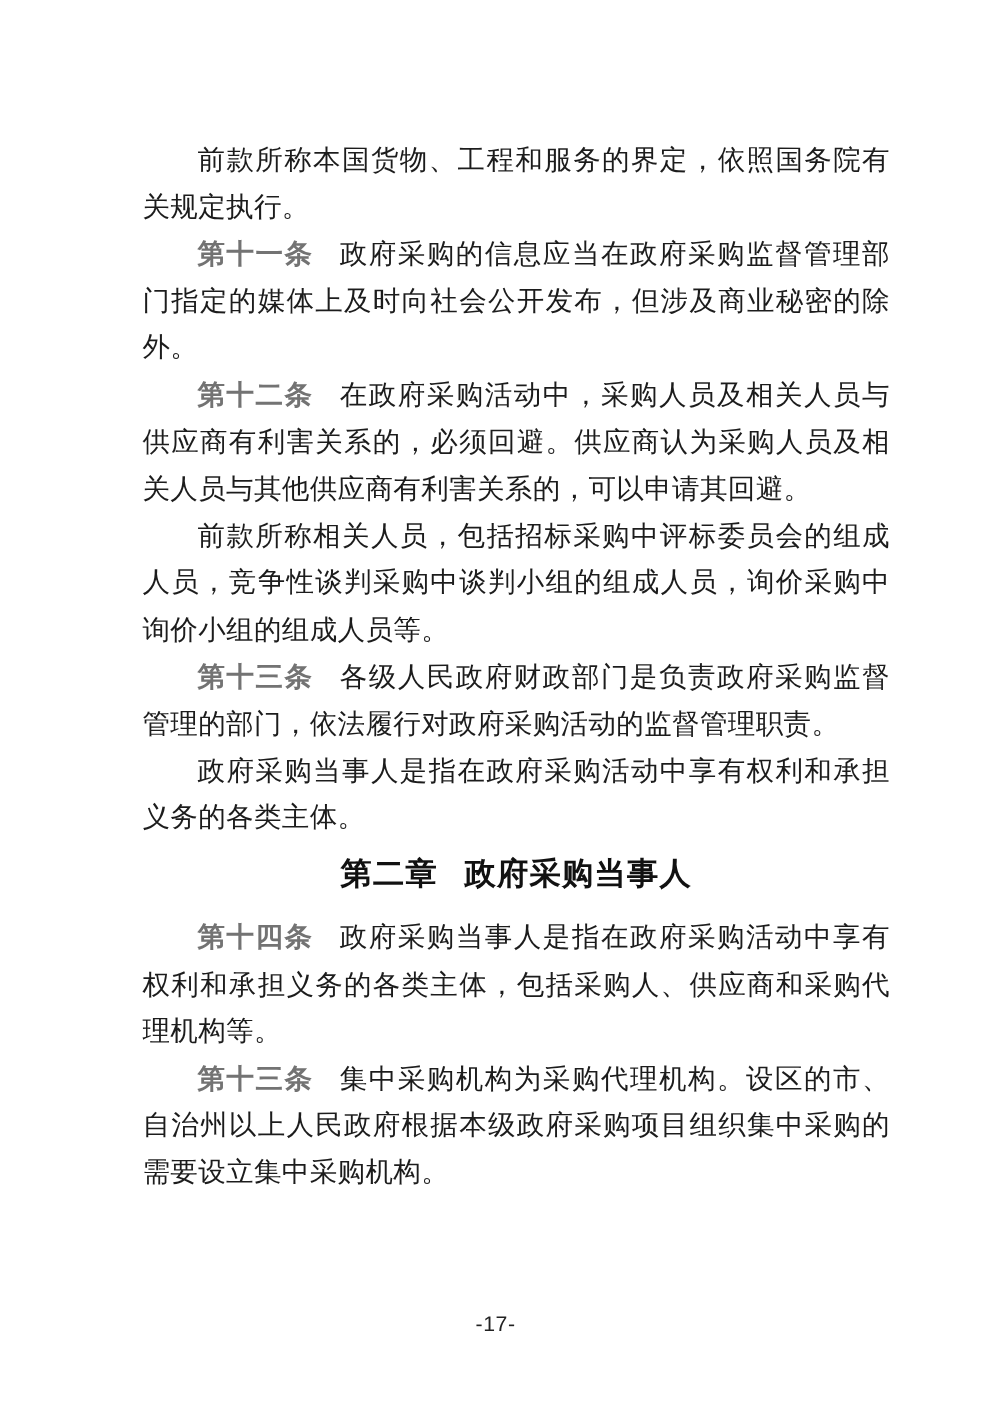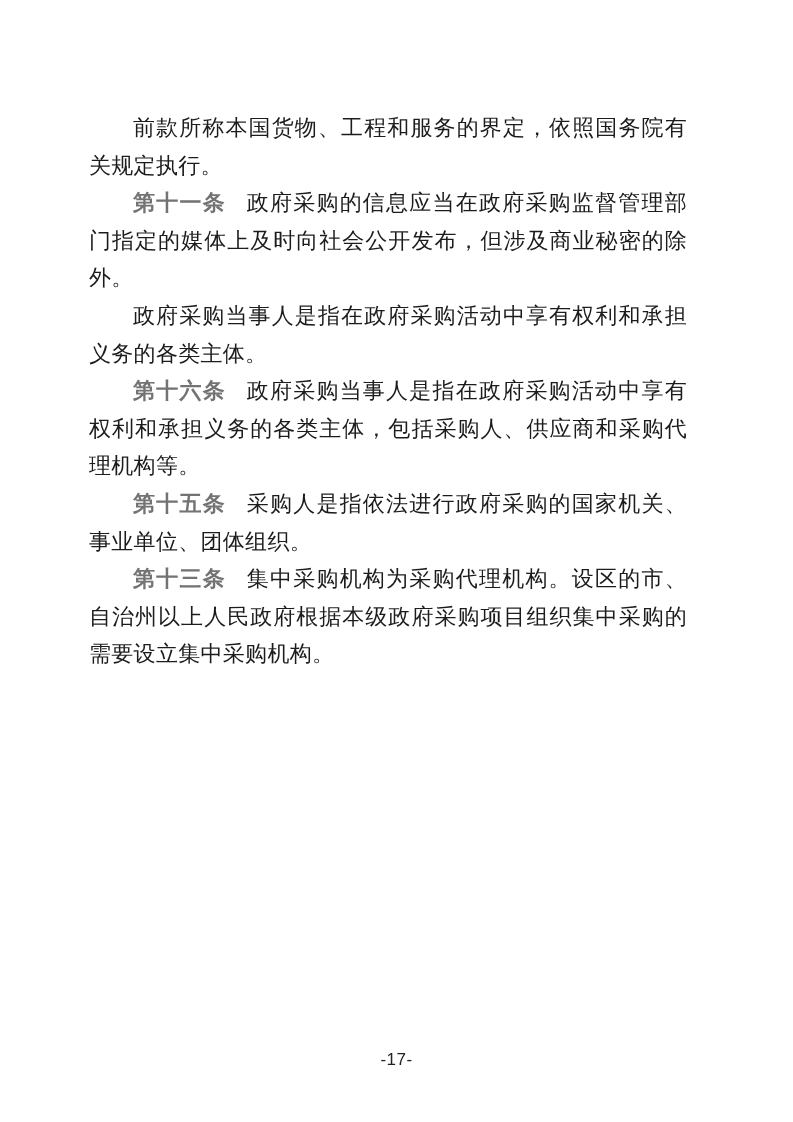--- a/index.html
+++ b/index.html
@@ -10,21 +10,21 @@
   .page {
     position: relative;
     width: 793px;
     height: 1122px;
     background: #ffffff;
     overflow: hidden;
     font-family: "Liberation Serif", "DejaVu Serif", serif;
   }
   .page-body {
     position: absolute;
-    left: 89px;
+    left: 114px;
     top: 109px;
     width: 598px;
   }
   p.body-para {
     margin: 0;
     font-size: 22px;
     line-height: 37.6px;
     color: #1c1c1c;
     text-align: justify;
     text-justify: inter-ideograph;
@@ -65,28 +65,31 @@
 </head>
 <body>
 
 <div class="page">
   <div class="page-body">
 
     <p class="body-para"><span>前款所称本国货物、工程和服务的界定，依照国务院有关规定执行。</span></p>
 
     <p class="body-para"><span class="article-no">第十一条</span><span>政府采购的信息应当在政府采购监督管理部门指定的媒体上及时向社会公开发布，但涉及商业秘密的除外。</span></p>
 
+    <p class="body-para"><span class="article-no">第十二条</span><span>在政府采购活动中，采购人员及相关人员与供应商有利害关系的，必须回避。供应商认为采购人员及相关人员与其他供应商有利害关系的，可以申请其回避。</span></p>
 
+    <p class="body-para"><span>前款所称相关人员，包括招标采购中评标委员会的组成人员，竞争性谈判采购中谈判小组的组成人员，询价采购中询价小组的组成人员等。</span></p>
 
+    <p class="body-para"><span class="article-no">第十三条</span><span>各级人民政府财政部门是负责政府采购监督管理的部门，依法履行对政府采购活动的监督管理职责。</span></p>
 
     <p class="body-para"><span>政府采购当事人是指在政府采购活动中享有权利和承担义务的各类主体。</span></p>
 
+    <h2 class="chapter-heading"><span class="chapter-no">第二章</span><span>政府采购当事人</span></h2>
 
-    <p class="body-para"><span class="article-no">第十六条</span><span>政府采购当事人是指在政府采购活动中享有权利和承担义务的各类主体，包括采购人、供应商和采购代理机构等。</span></p>
+    <p class="body-para"><span class="article-no">第十四条</span><span>政府采购当事人是指在政府采购活动中享有权利和承担义务的各类主体，包括采购人、供应商和采购代理机构等。</span></p>
 
-    <p class="body-para"><span class="article-no">第十五条</span><span>采购人是指依法进行政府采购的国家机关、事业单位、团体组织。</span></p>
 
     <p class="body-para"><span class="article-no">第十三条</span><span>集中采购机构为采购代理机构。设区的市、自治州以上人民政府根据本级政府采购项目组织集中采购的需要设立集中采购机构。</span></p>
 
   </div>
 
   <div class="page-number">-17-</div>
 </div>
 
 </body></html>

